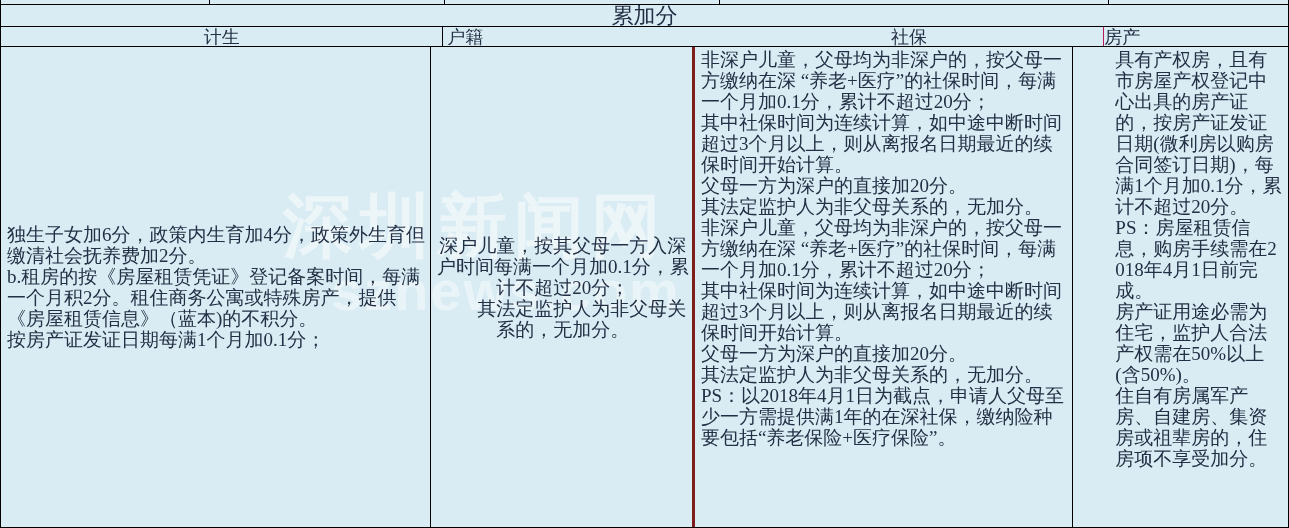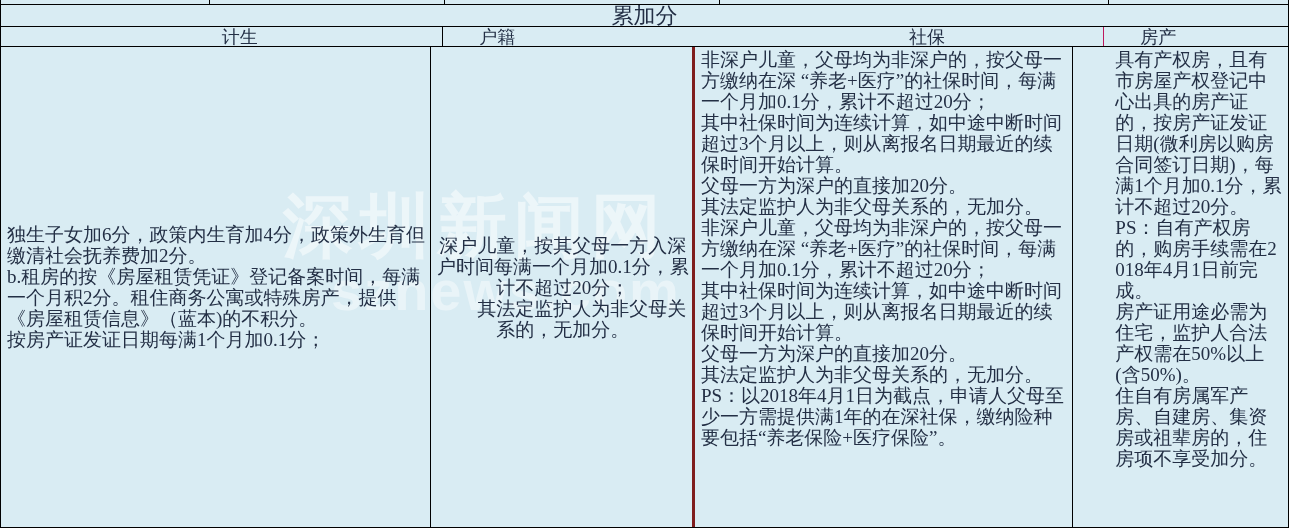--- a/index.html
+++ b/index.html
@@ -23,21 +23,21 @@
     position:relative;height:4px;border-bottom:1px solid #000;box-sizing:content-box;flex:0 0 auto;
   }
   .tick{position:absolute;top:0;width:1px;height:4px;background:#000;}
   .t1{left:208px;} .t2{left:443px;} .t3{left:718px;} .t4{left:1107px;}
   .title-row{
     height:22px;border-bottom:1px solid #000;box-sizing:border-box;
     display:flex;align-items:center;justify-content:center;
     font-size:22px;flex:0 0 auto;
   }
   .header-row{display:flex;height:20px;border-bottom:1px solid #000;box-sizing:border-box;flex:0 0 auto;}
-  .header-row .hcell{box-sizing:border-box;display:flex;align-items:center;font-size:18px;padding-left:36px;}
+  .header-row .hcell{box-sizing:border-box;display:flex;align-items:center;font-size:18px;}
   .hc1{width:443px;justify-content:center;border-right:1px solid #000;}
   .hc2{width:272px;justify-content:flex-start;padding-left:4px;} 
   .hc3{width:390px;justify-content:center;border-right:1px solid #be185d;margin-left:0;}
   .hc3{border-left:none;}
   .hc4{width:184px;}
   .content-row{display:flex;flex:1 1 auto;min-height:0;box-sizing:border-box;border-bottom:1px solid #000;}
   .cell{
     box-sizing:border-box;
     font-size:19px;line-height:21px;
     padding:2px 3px 2px 6px;
@@ -102,20 +102,20 @@
           <div class="para">父母一方为深户的直接加20分。</div>
           <div class="para">其法定监护人为非父母关系的，无加分。</div>
           <div class="para">非深户儿童，父母均为非深户的，按父母一方缴纳在深 “养老+医疗”的社保时间，每满一个月加0.1分，累计不超过20分；</div>
           <div class="para">其中社保时间为连续计算，如中途中断时间超过3个月以上，则从离报名日期最近的续保时间开始计算。</div>
           <div class="para">父母一方为深户的直接加20分。</div>
           <div class="para">其法定监护人为非父母关系的，无加分。</div>
           <div class="para">PS：以2018年4月1日为截点，申请人父母至少一方需提供满1年的在深社保，缴纳险种要包括“养老保险+医疗保险”。</div>
         </div>
       <div class="cell c4">
           <div class="para">具有产权房，且有市房屋产权登记中心出具的房产证的，按房产证发证日期(微利房以购房合同签订日期)，每满1个月加0.1分，累计不超过20分。</div>
-          <div class="para">PS：自有产权房的，购房手续需在2018年4月1日前完成。</div>
+          <div class="para">PS：房屋租赁信息，购房手续需在2018年4月1日前完成。</div>
           <div class="para">房产证用途必需为住宅，监护人合法产权需在50%以上(含50%)。</div>
           <div class="para">住自有房属军产房、自建房、集资房或祖辈房的，住房项不享受加分。</div>
         </div>
     </div>
 
   </div>
 </div>
 
 </body></html>

